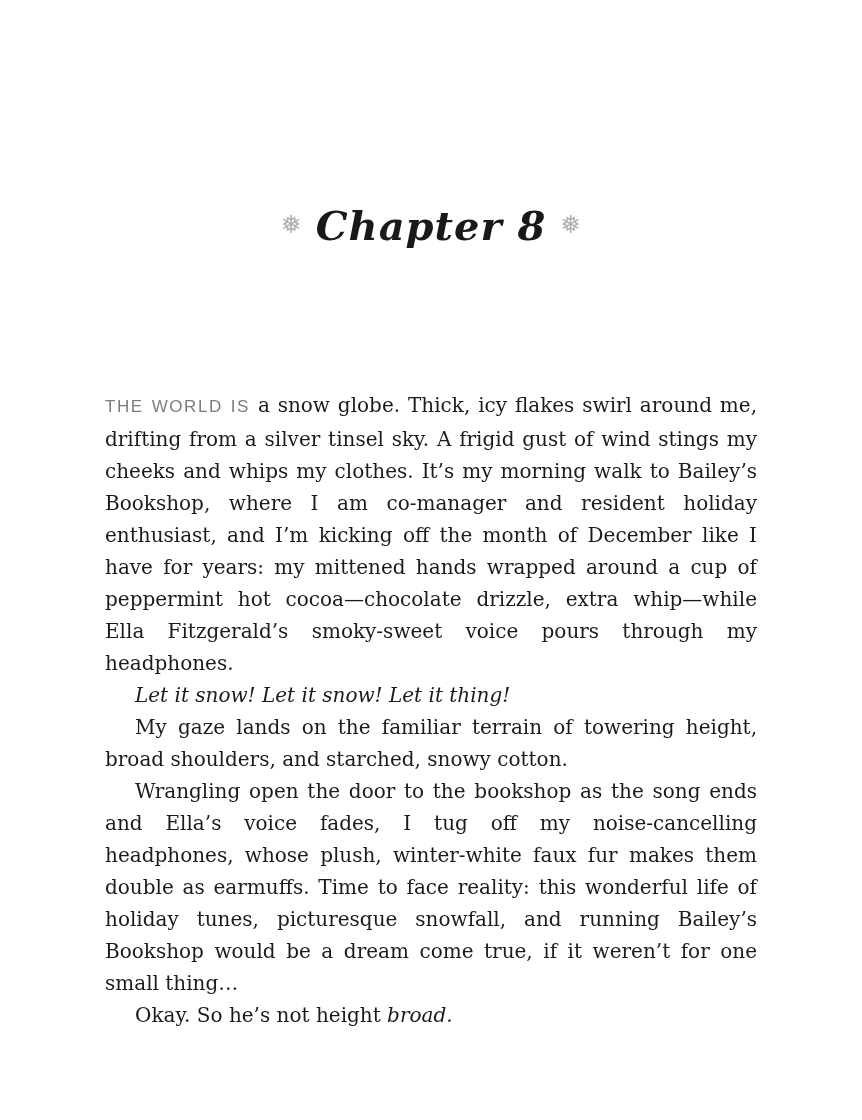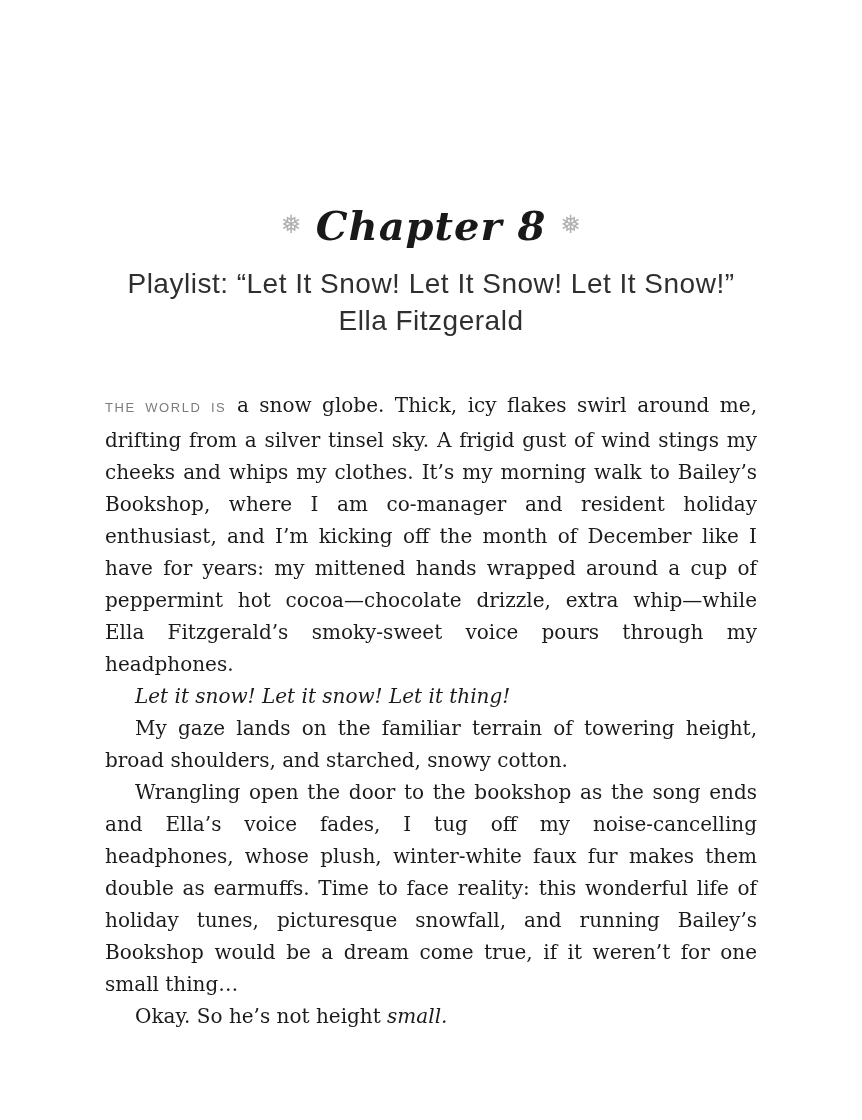--- a/index.html
+++ b/index.html
@@ -71,50 +71,46 @@
   #body-text p {
     margin: 0;
     padding: 0;
     text-indent: 30px;
   }
   #body-text p.no-indent {
     text-indent: 0;
   }
   .lead-in {
     font-family: "Liberation Sans", sans-serif;
-    font-size: 13px;
+    font-size: 17px;
     letter-spacing: 1.6px;
     color: #7c7c7c;
   }
   .lyric, .emphasis {
     font-style: italic;
   }
 </style>
 </head>
 <body>
 
 <div id="book-page">
 
   <div id="chapter-block">
     <div class="chapter-title-row">
       <span class="snowflake">❅</span>
       <span class="chapter-title">Chapter 8</span>
       <span class="snowflake">❅</span>
     </div>
-    <div class="chapter-subtitle">
-      <div>Playlist: “Let It Snow! Let It Snow! Let It Snow!”</div>
-      <div>Ella Fitzgerald</div>
-    </div>
   </div>
 
   <div id="body-text">
     <p class="no-indent">
       <span class="lead-in">THE WORLD IS</span><span> a snow globe. Thick, icy flakes swirl around me, drifting from a silver tinsel sky. A frigid gust of wind stings my cheeks and whips my clothes. It’s my morning walk to Bailey’s Bookshop, where I am co-manager and resident holiday enthusiast, and I’m kicking off the month of December like I have for years: my mittened hands wrapped around a cup of peppermint hot cocoa—chocolate drizzle, extra whip—while Ella Fitzgerald’s smoky-sweet voice pours through my headphones.</span>
     </p>
     <p class="lyric">Let it snow! Let it snow! Let it thing!</p>
     <p>My gaze lands on the familiar terrain of towering height, broad shoulders, and starched, snowy cotton.</p>
     <p>Wrangling open the door to the bookshop as the song ends and Ella’s voice fades, I tug off my noise-cancelling headphones, whose plush, winter-white faux fur makes them double as earmuffs. Time to face reality: this wonderful life of holiday tunes, picturesque snowfall, and running Bailey’s Bookshop would be a dream come true, if it weren’t for one small thing…</p>
     <p>
-      <span>Okay. So he’s not height </span><span class="emphasis">small.</span>
+      <span>Okay. So he’s not height </span><span class="emphasis">broad.</span>
     </p>
   </div>
 
 </div>
 
 </body></html>

